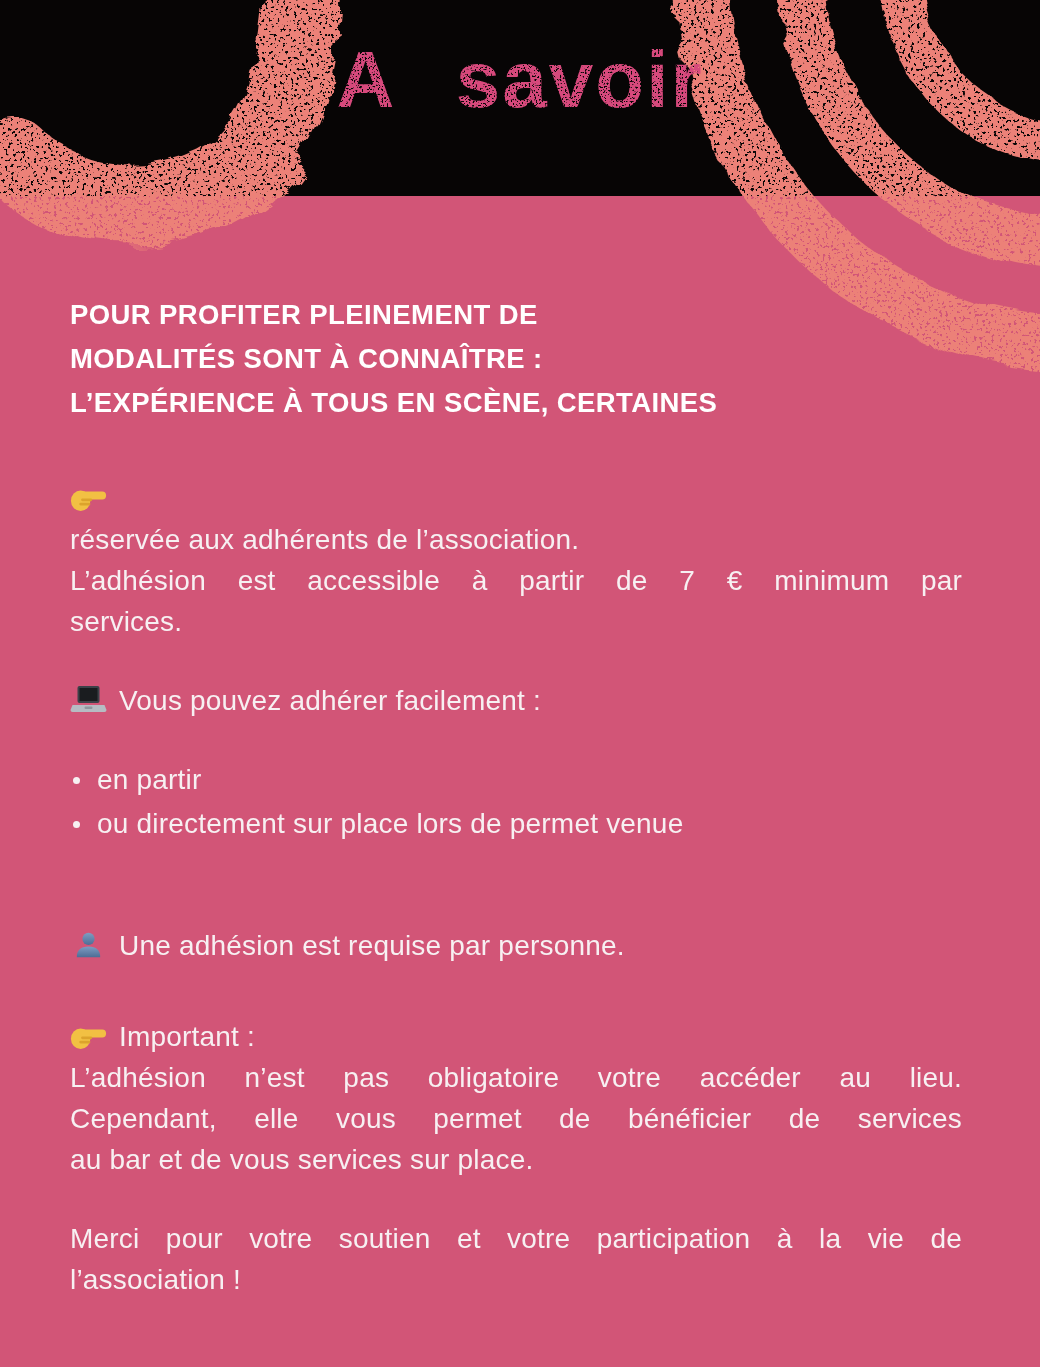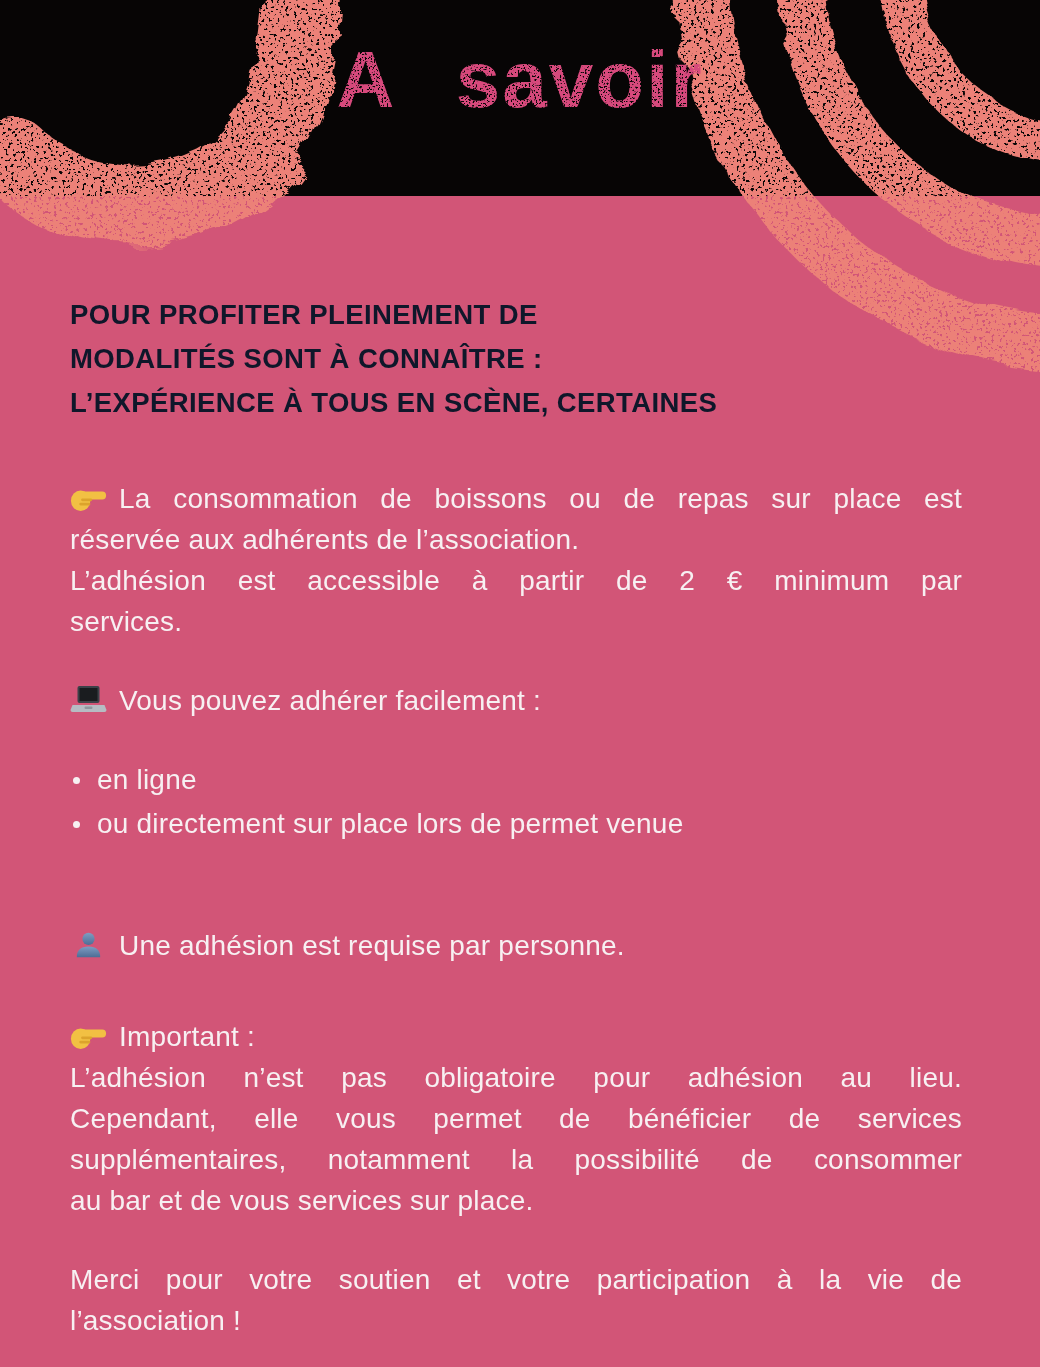--- a/index.html
+++ b/index.html
@@ -24,21 +24,21 @@
     color:var(--title,#d7497c);
     filter:url(#chalk);
   }
   .content {
     position:absolute; top:196px; left:0; right:0; z-index:2;
     padding:0 78px 0 70px; color:var(--text,#f7f0f2);
     font-size:28px; letter-spacing:0.2px;
   }
   .intro {
     margin:97px 0 0; font-size:27.5px; font-weight:bold;
-    letter-spacing:0.4px; color:#0f172a;
+    letter-spacing:0.4px; color:#ffffff;
   }
   .intro .hline { display:block; line-height:44px; }
   .line { line-height:41px; min-height:41px; }
   .fill {
     text-align:justify; -moz-text-align-last:justify; text-align-last:justify;
   }
   .membership { margin-top:53px; }
   .join { margin-top:38px; }
   .bullets { margin-top:37px; }
   .bullet { position:relative; padding-left:27px; line-height:44px; min-height:44px; }
@@ -103,58 +103,57 @@
       </h2>
 
     <section class="membership">
       <div class="line fill"><span class="icon"><svg viewBox="0 0 40 32">
               <g>
             <rect x="12" y="9" width="27" height="8.5" rx="4.2" fill="#f2c043"></rect>
             <ellipse cx="11.5" cy="19" rx="10.5" ry="11" fill="#f2c043"></ellipse>
             <rect x="12" y="16.5" width="12" height="3" rx="1.5" fill="#dca32c"></rect>
             <rect x="10" y="21" width="12" height="3" rx="1.5" fill="#dca32c"></rect>
           </g>
-            </svg></span><span>La consommation de boissons ou de repas sur place est</span></div>
+            </svg></span></div>
       <div class="line">réservée aux adhérents de l’association.</div>
-      <div class="line fill">L’adhésion est accessible à partir de 2 € minimum par</div>
+      <div class="line fill">L’adhésion est accessible à partir de 7 € minimum par</div>
       <div class="line">services.</div>
     </section>
 
     <section class="join">
       <div class="line"><span class="icon"><svg viewBox="0 0 36 30">
             <rect x="7" y="1" width="22" height="17" rx="2" fill="#3c4148"></rect>
             <rect x="9" y="3" width="18" height="13" fill="#1a1c1f"></rect>
             <path d="M2 20 h32 l2 5 q0 2 -2 2 h-32 q-2 0 -2 -2 z" fill="#b6bcc3"></path>
             <rect x="14" y="21.5" width="8" height="2.5" rx="1.2" fill="#8f969e"></rect>
           </svg></span><span>Vous pouvez adhérer facilement :</span></div>
       <div class="bullets">
-        <div class="bullet"><span>en ligne</span></div>
+        <div class="bullet"><span>en partir</span></div>
         <div class="bullet"><span>ou directement sur place lors de permet venue</span></div>
       </div>
     </section>
 
     <section class="per-person">
       <div class="line"><span class="icon"><svg viewBox="0 0 30 32">
             <circle cx="15" cy="9.5" r="6.5" fill="url(#persongrad)"></circle>
             <path d="M2.5 29 q0 -11.5 12.5 -11.5 q12.5 0 12.5 11.5 z" fill="url(#persongrad)"></path>
           </svg></span><span>Une adhésion est requise par personne.</span></div>
     </section>
 
     <section class="important">
       <div class="line"><span class="icon"><svg viewBox="0 0 40 32">
               <g>
             <rect x="12" y="9" width="27" height="8.5" rx="4.2" fill="#f2c043"></rect>
             <ellipse cx="11.5" cy="19" rx="10.5" ry="11" fill="#f2c043"></ellipse>
             <rect x="12" y="16.5" width="12" height="3" rx="1.5" fill="#dca32c"></rect>
             <rect x="10" y="21" width="12" height="3" rx="1.5" fill="#dca32c"></rect>
           </g>
             </svg></span><span>Important :</span></div>
-      <div class="line fill">L’adhésion n’est pas obligatoire pour adhésion au lieu.</div>
+      <div class="line fill">L’adhésion n’est pas obligatoire votre accéder au lieu.</div>
       <div class="line fill">Cependant, elle vous permet de bénéficier de services</div>
-      <div class="line fill">supplémentaires, notamment la possibilité de consommer</div>
       <div class="line">au bar et de vous services sur place.</div>
     </section>
 
     <section class="thanks">
       <div class="line fill">Merci pour votre soutien et votre participation à la vie de</div>
       <div class="line">l’association !</div>
     </section>
 
   </main>
 </div>

